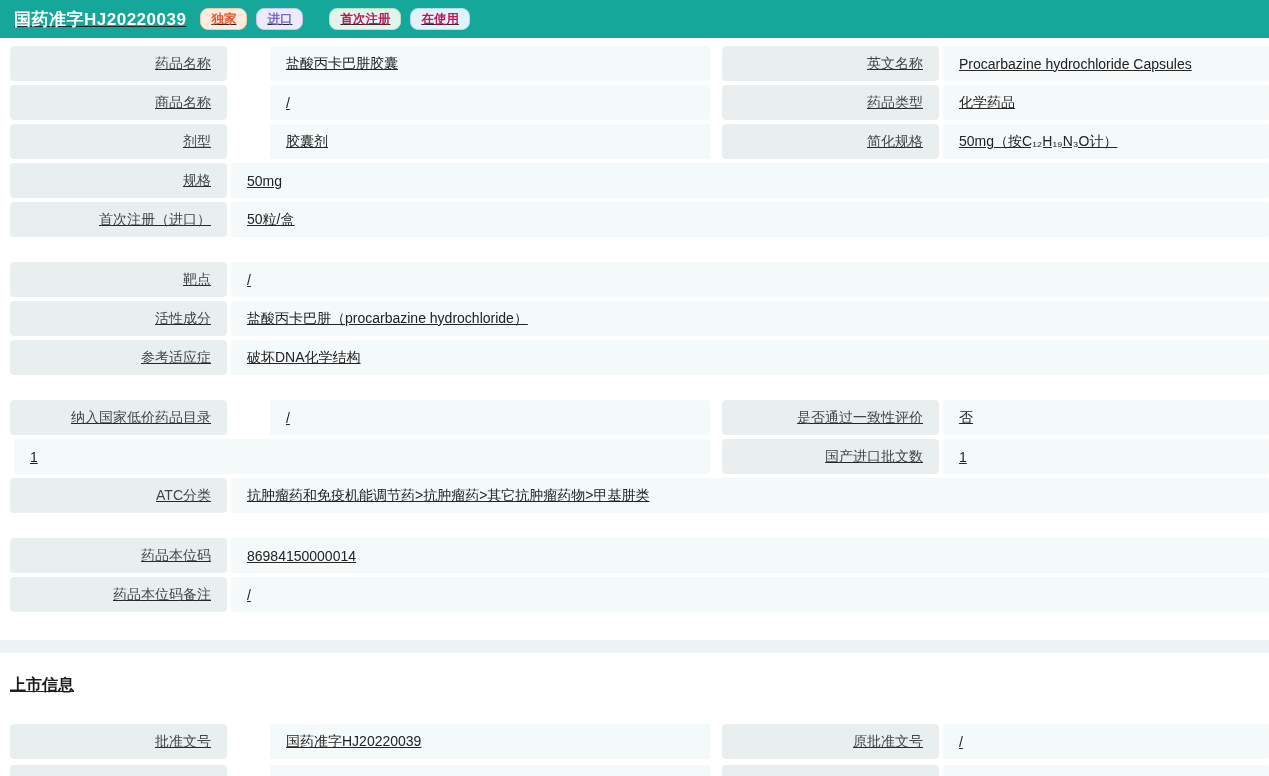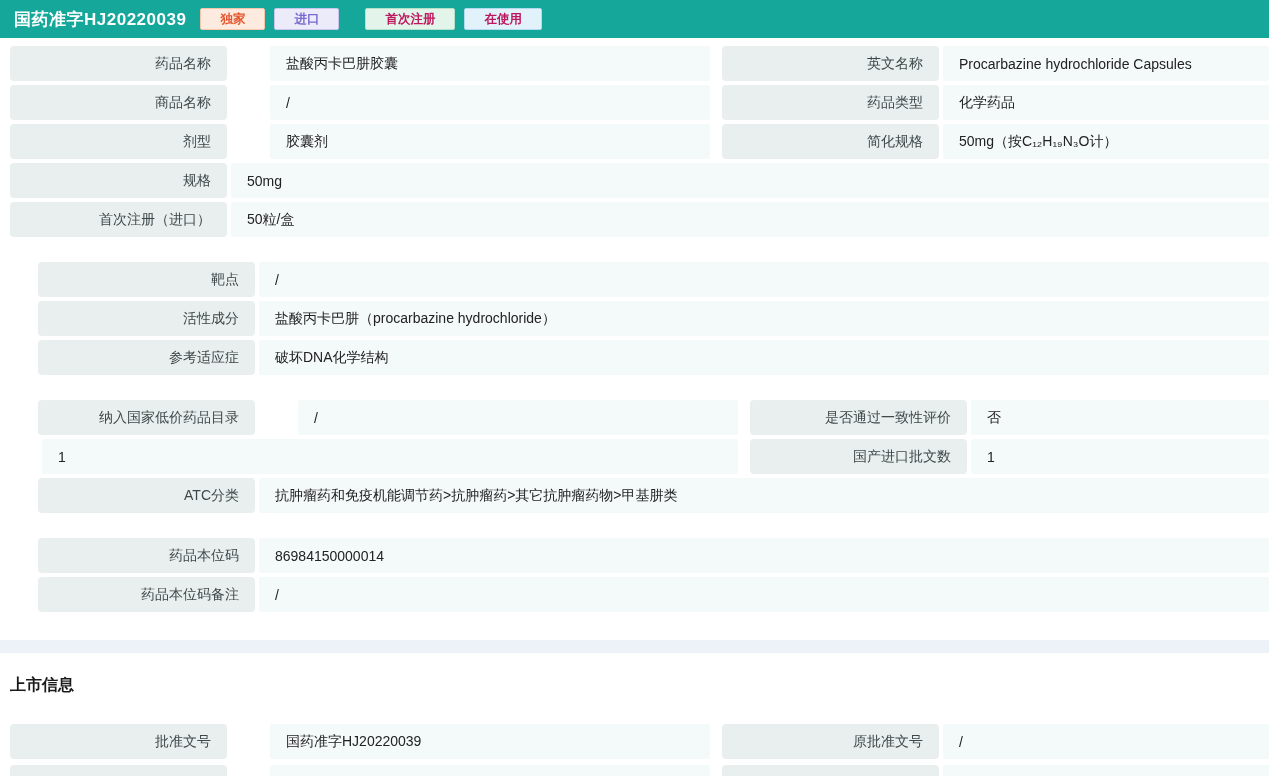--- a/index.html
+++ b/index.html
@@ -8,50 +8,51 @@
     font-family: "Liberation Sans", "DejaVu Sans", sans-serif;
     color: #262626;
     font-size: 14px;
   }
   .page {
     position: relative;
     width: 1269px;
     height: 776px;
     overflow: hidden;
     background: #ffffff;
+    text-decoration: underline;
   }
   
   .header {
     height: 38px;
     background: var(--header-bg, #14a79a);
     display: flex;
     align-items: center;
     padding: 0 14px;
   }
   .approval-number {
     color: #ffffff;
     font-size: 17px;
     font-weight: 700;
     letter-spacing: 0.5px;
   }
   .badges { display: flex; align-items: center; margin-left: 14px; }
   .badge {
     font-size: 12.5px;
     font-weight: 700;
     line-height: 1;
-    padding: 4px 19px;
-    border-radius: 2px;
+    padding: 4px 10px;
+    border-radius: 8px;
     border: 1px solid transparent;
     margin-right: 9px;
     white-space: nowrap;
   }
   
   .content { padding-top: 8px; }
   .section { margin-top: 0; }
-  .section + .section { margin-top: 25px; padding-left: 28px; }
+  .section + .section { margin-top: 25px; }
   .row {
     display: flex;
     gap: 12px;
     margin: 0 0 4px 10px;
   }
   .cell { display: flex; }
   .cell-left  { flex: 0 0 700px; gap: 39px; }
   .cell-right { flex: 1; }
   .cell-full  { flex: 1; }
   .label {

